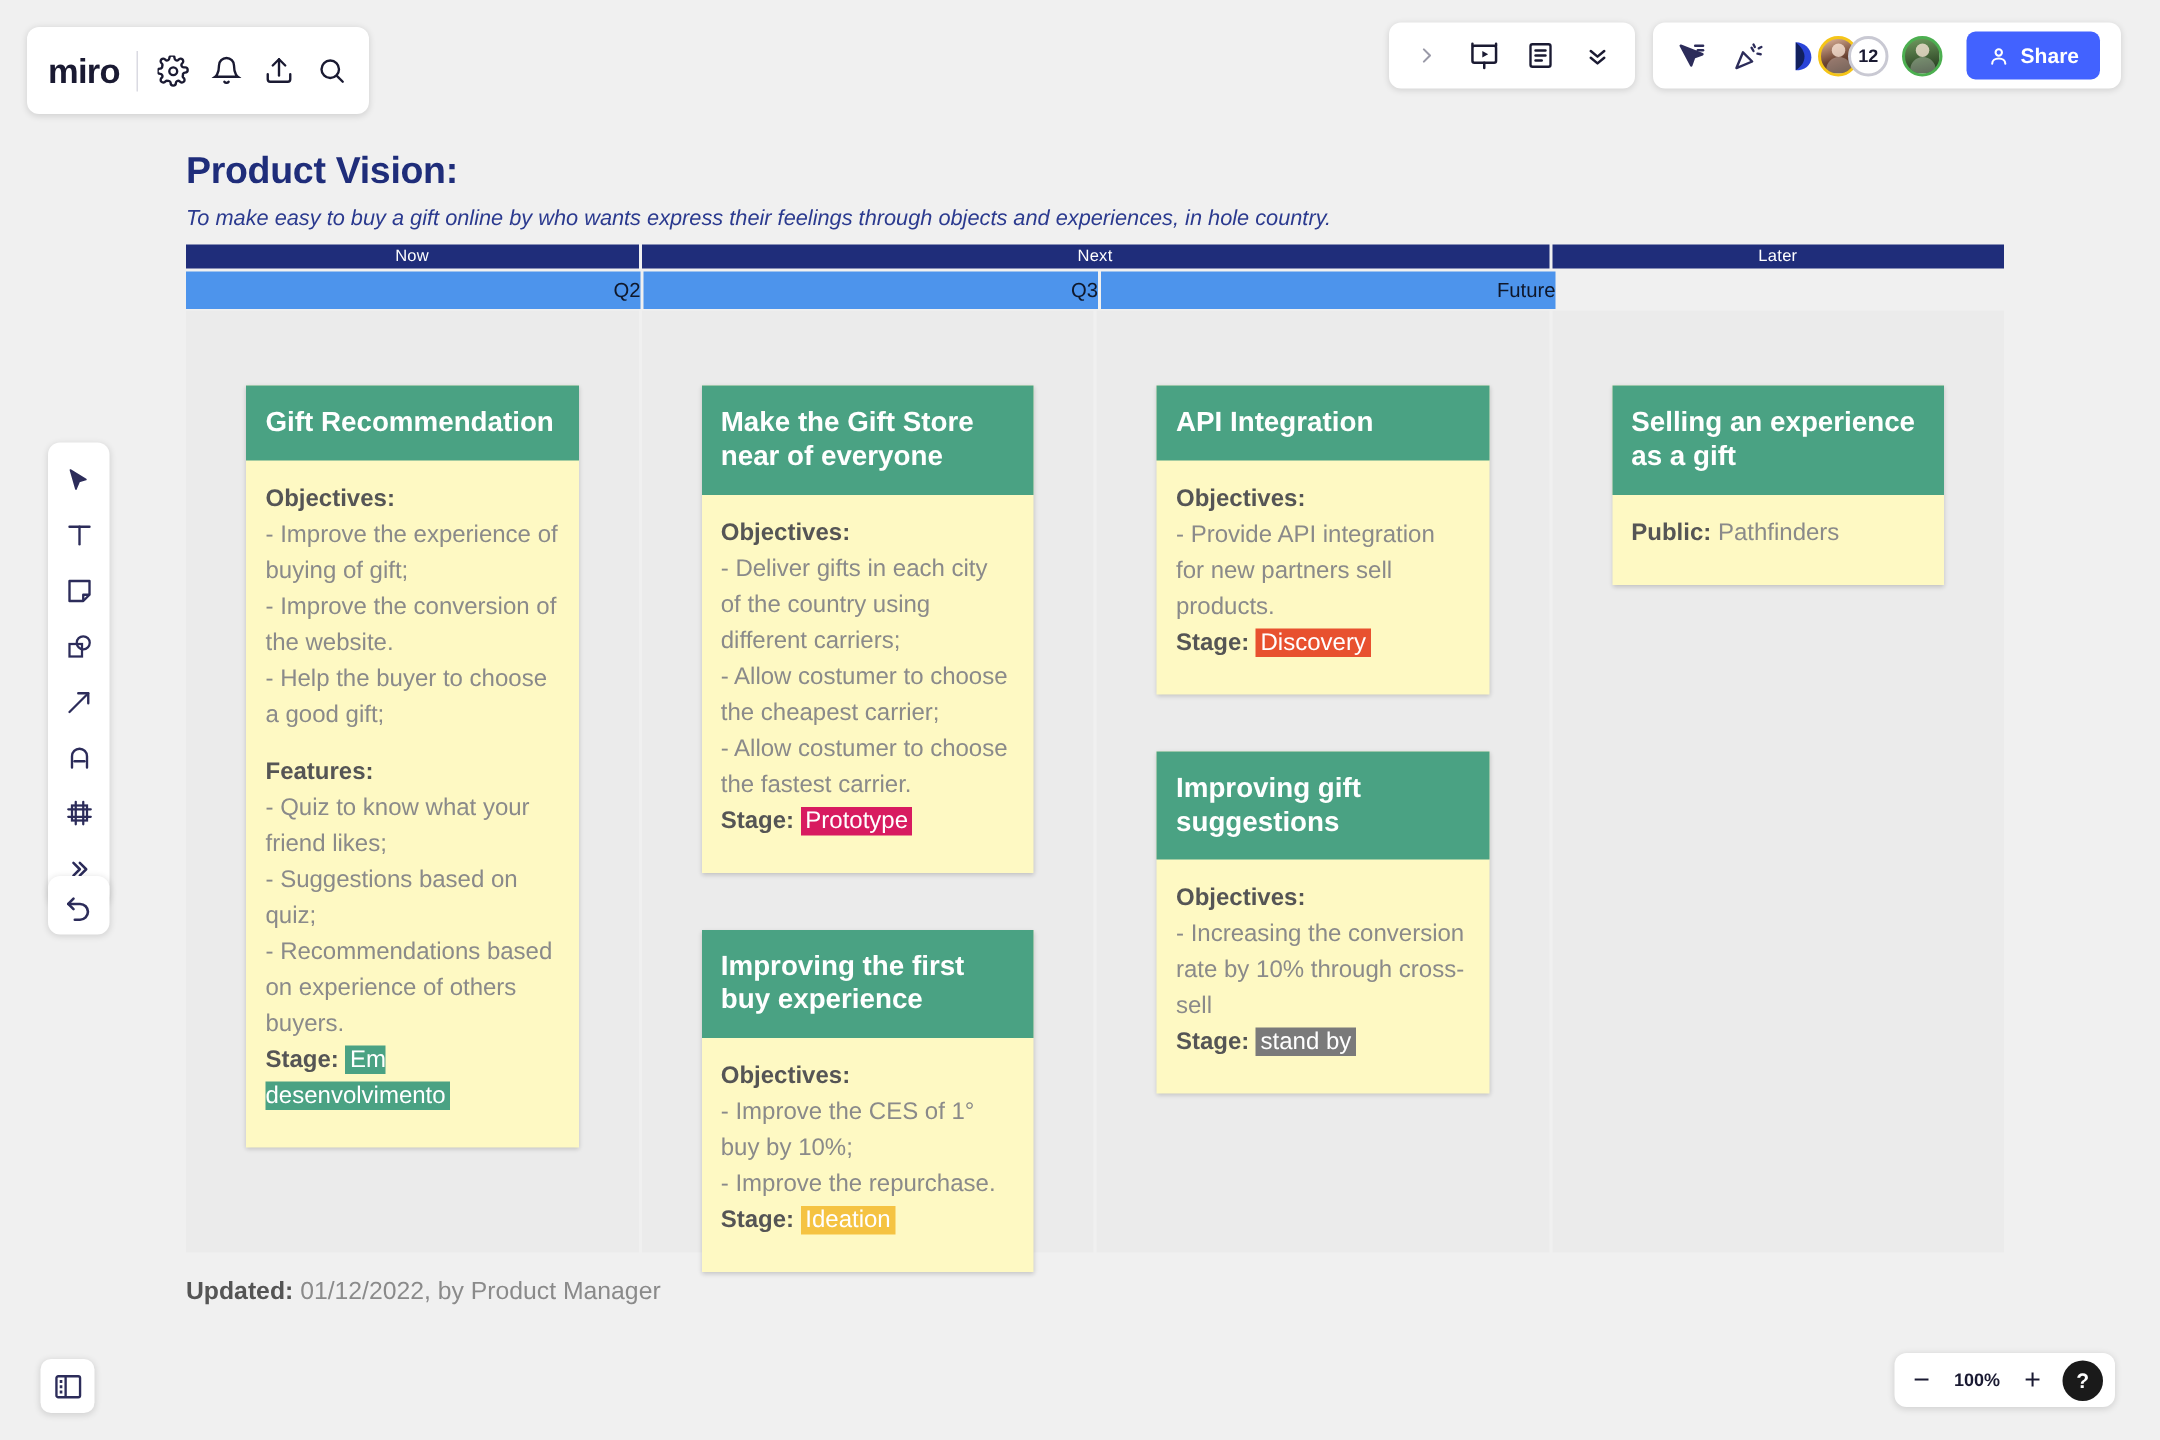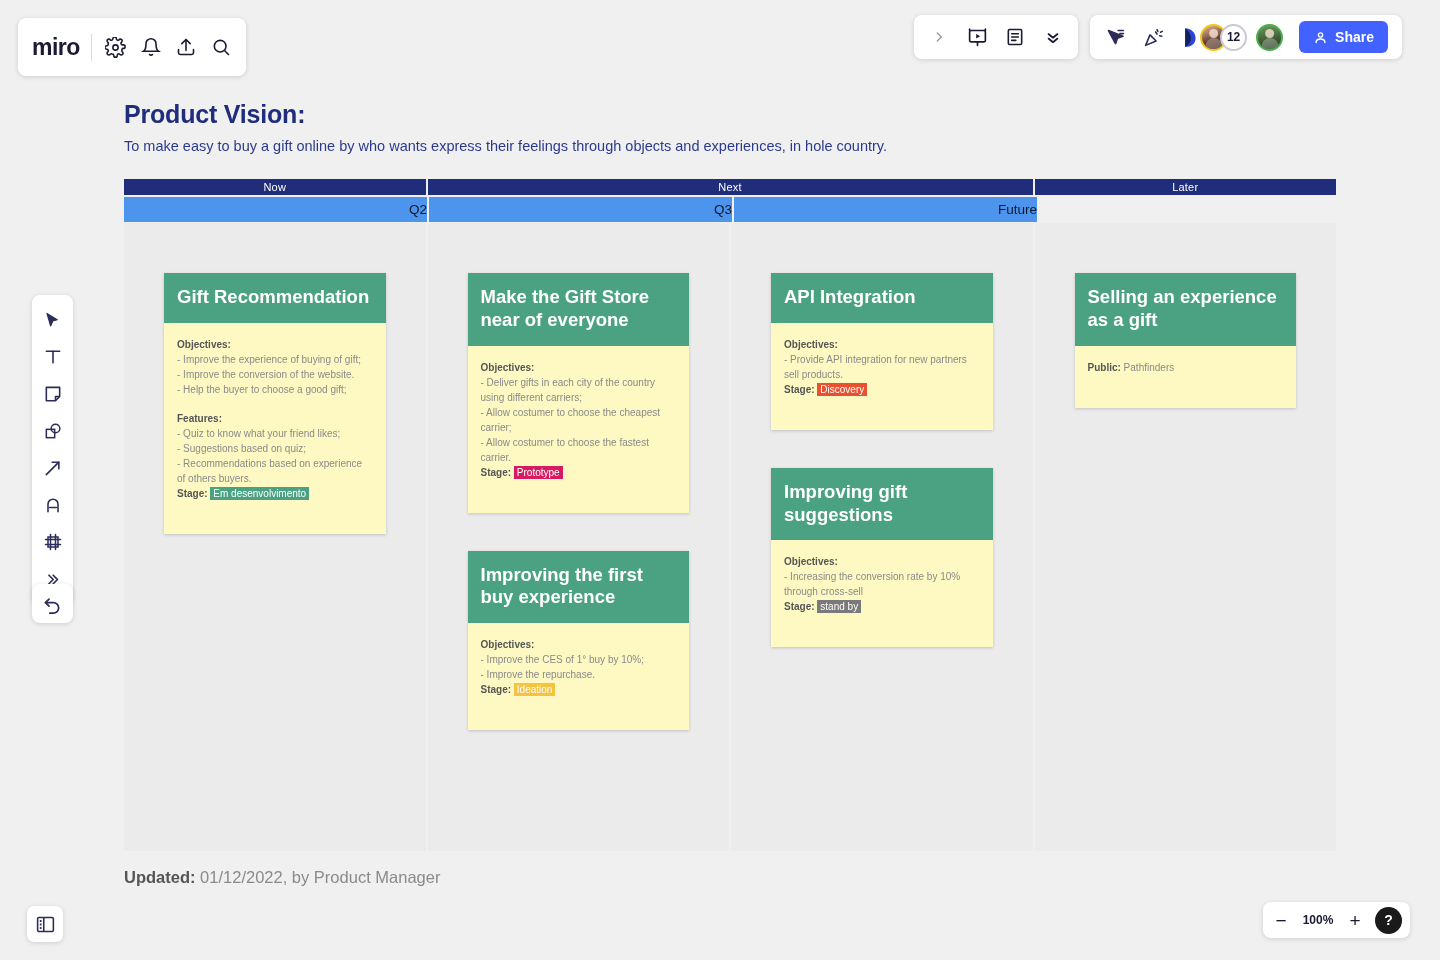--- a/index.html
+++ b/index.html
@@ -21,21 +21,21 @@
   }
   .miro-logo {
     font-size: 23px; font-weight: 700; color: #1a1a32;
     letter-spacing: -.5px; padding-right: 11px;
     border-right: 1px solid #dadae2;
   }
   .ic { width: 22px; height: 22px; display: flex; align-items: center; justify-content: center; cursor: pointer; }
   .ic svg { display: block; }
 
   
-  .topright { position: absolute; right: 38px; top: 15px; display: flex; gap: 12px; align-items: flex-end; }
+  .topright { position: absolute; right: 26px; top: 15px; display: flex; gap: 12px; align-items: flex-end; }
   .panelbar {
     height: 44px; background: #fff; border-radius: 8px;
     box-shadow: 0 1px 5px rgba(0,0,0,.14);
     display: flex; align-items: center; padding: 0 14px; gap: 16px;
   }
   .avatars { display: flex; align-items: center; }
   .av { width: 27px; height: 27px; border-radius: 50%; position: relative; }
   .av-logo { background: #fff; display:flex; align-items:center; justify-content:center; }
   .av-ring { border: 2px solid #f5c518; margin-left: -7px; overflow: hidden;
              background: linear-gradient(160deg,#cfa58c 10%,#6b4333 55%,#3a2418 100%); }
@@ -85,21 +85,21 @@
   .zoom-btn { font-size: 19px; color: #1a1a32; cursor: pointer; width: 20px; text-align: center; line-height: 1; }
   .help-btn {
     width: 27px; height: 27px; border-radius: 50%; background: #1a1a1a; color: #fff;
     display: flex; align-items: center; justify-content: center;
     font-size: 14px; font-weight: 700; cursor: pointer;
   }
 
   
   .board { position: absolute; left: 124px; top: 100px; width: 1212px; }
   .vision-title { font-size: 25px; font-weight: 700; color: #1f2d7a; margin-bottom: 9px; letter-spacing: -.2px; }
-  .vision-sub { font-size: 14.5px; color: #2b3a8f; margin-bottom: 25px; }
+  .vision-sub { font-size: 14.5px; color: #2b3a8f; margin-bottom: 9px; font-style: italic; }
 
   .grid-head { display: flex; gap: 2px; }
   .head-cell {
     background: #1f2d7a; color: #fff; text-align: center;
     font-size: 11px; padding: 2px 0; letter-spacing: .2px;
   }
   .sub-head { display: flex; gap: 2px; margin-top: 2px; }
   .sub-cell {
     background: #4d94ec; color: #0f172a; text-align: right;
     font-size: 13.5px; padding: 5px 0;
@@ -109,21 +109,21 @@
   .col.w1 { width: 303px; }
   .col.w2 { width: 303px; }
   .col.w3 { width: 303px; }
   .col.w4 { width: 303px; }
 
   .card { background: #fef9c3; box-shadow: 0 1px 3px rgba(0,0,0,.18); margin-bottom: 38px; }
   .card-head {
     background: #4aa283; color: #fff; font-size: 18.5px; font-weight: 700;
     padding: 13px 13px 14px; line-height: 1.23;
   }
-  .card-body { padding: 14px 13px 33px; font-size: 10px; line-height: 1.5; color: #8a8a8a; }
+  .card-body { padding: 14px 13px 22px; font-size: 16px; line-height: 1.5; color: #8a8a8a; }
   .card-body .lbl { font-weight: 700; color: #555; }
   .card-body p { margin: 0; }
   .blank { height: 14px; }
   .stage-line { margin-top: 14px; }
   .stage-line .lbl { color: #555; font-weight: 700; }
   .badge { color: #fff; padding: 1px 3px; }
   .b-green { background: #4aa283; }
   .b-pink { background: #d81b60; }
   .b-yellow { background: #f5c342; }
   .b-orange { background: #e8512f; }

